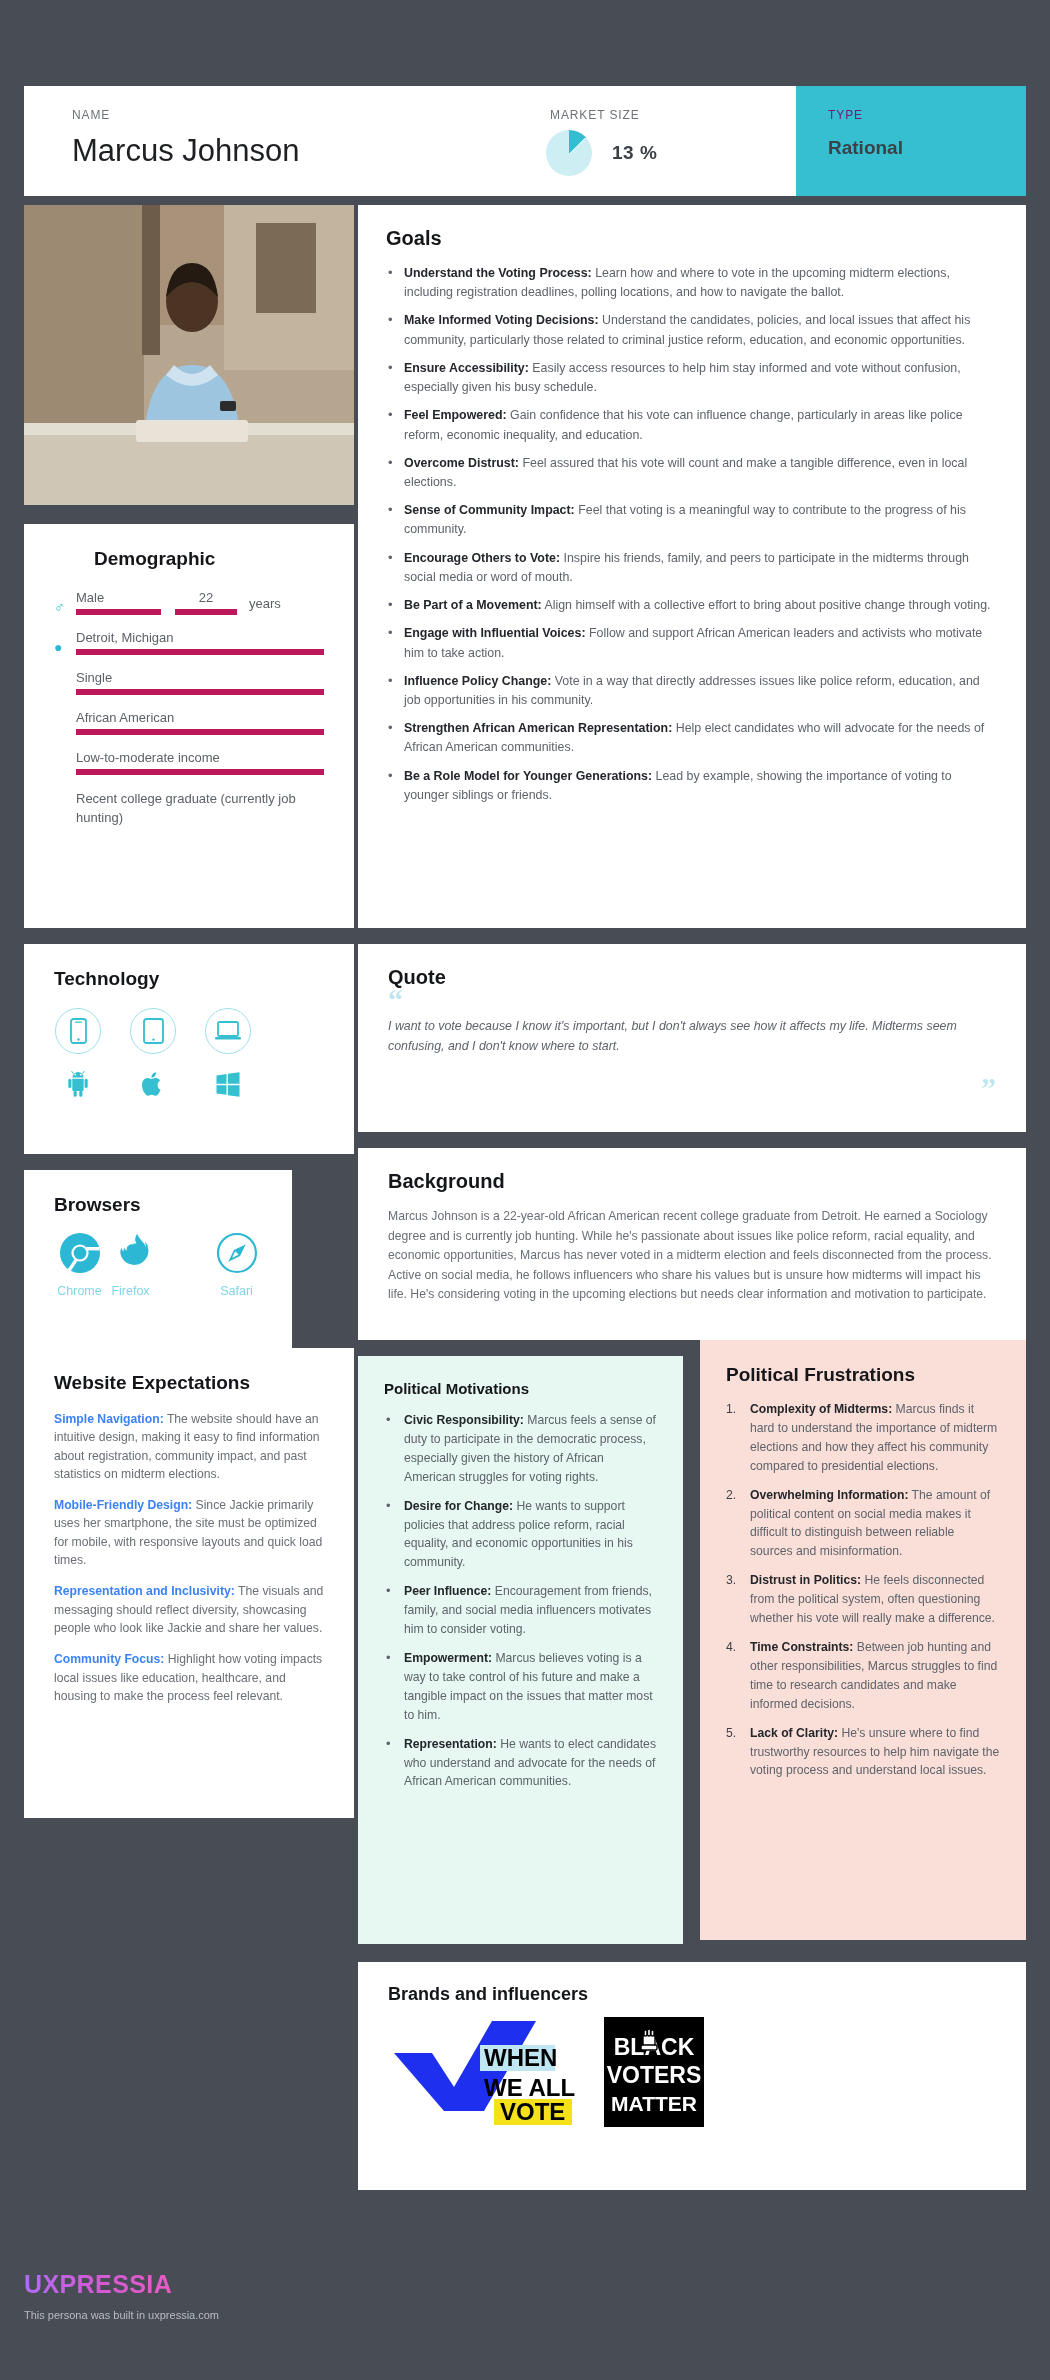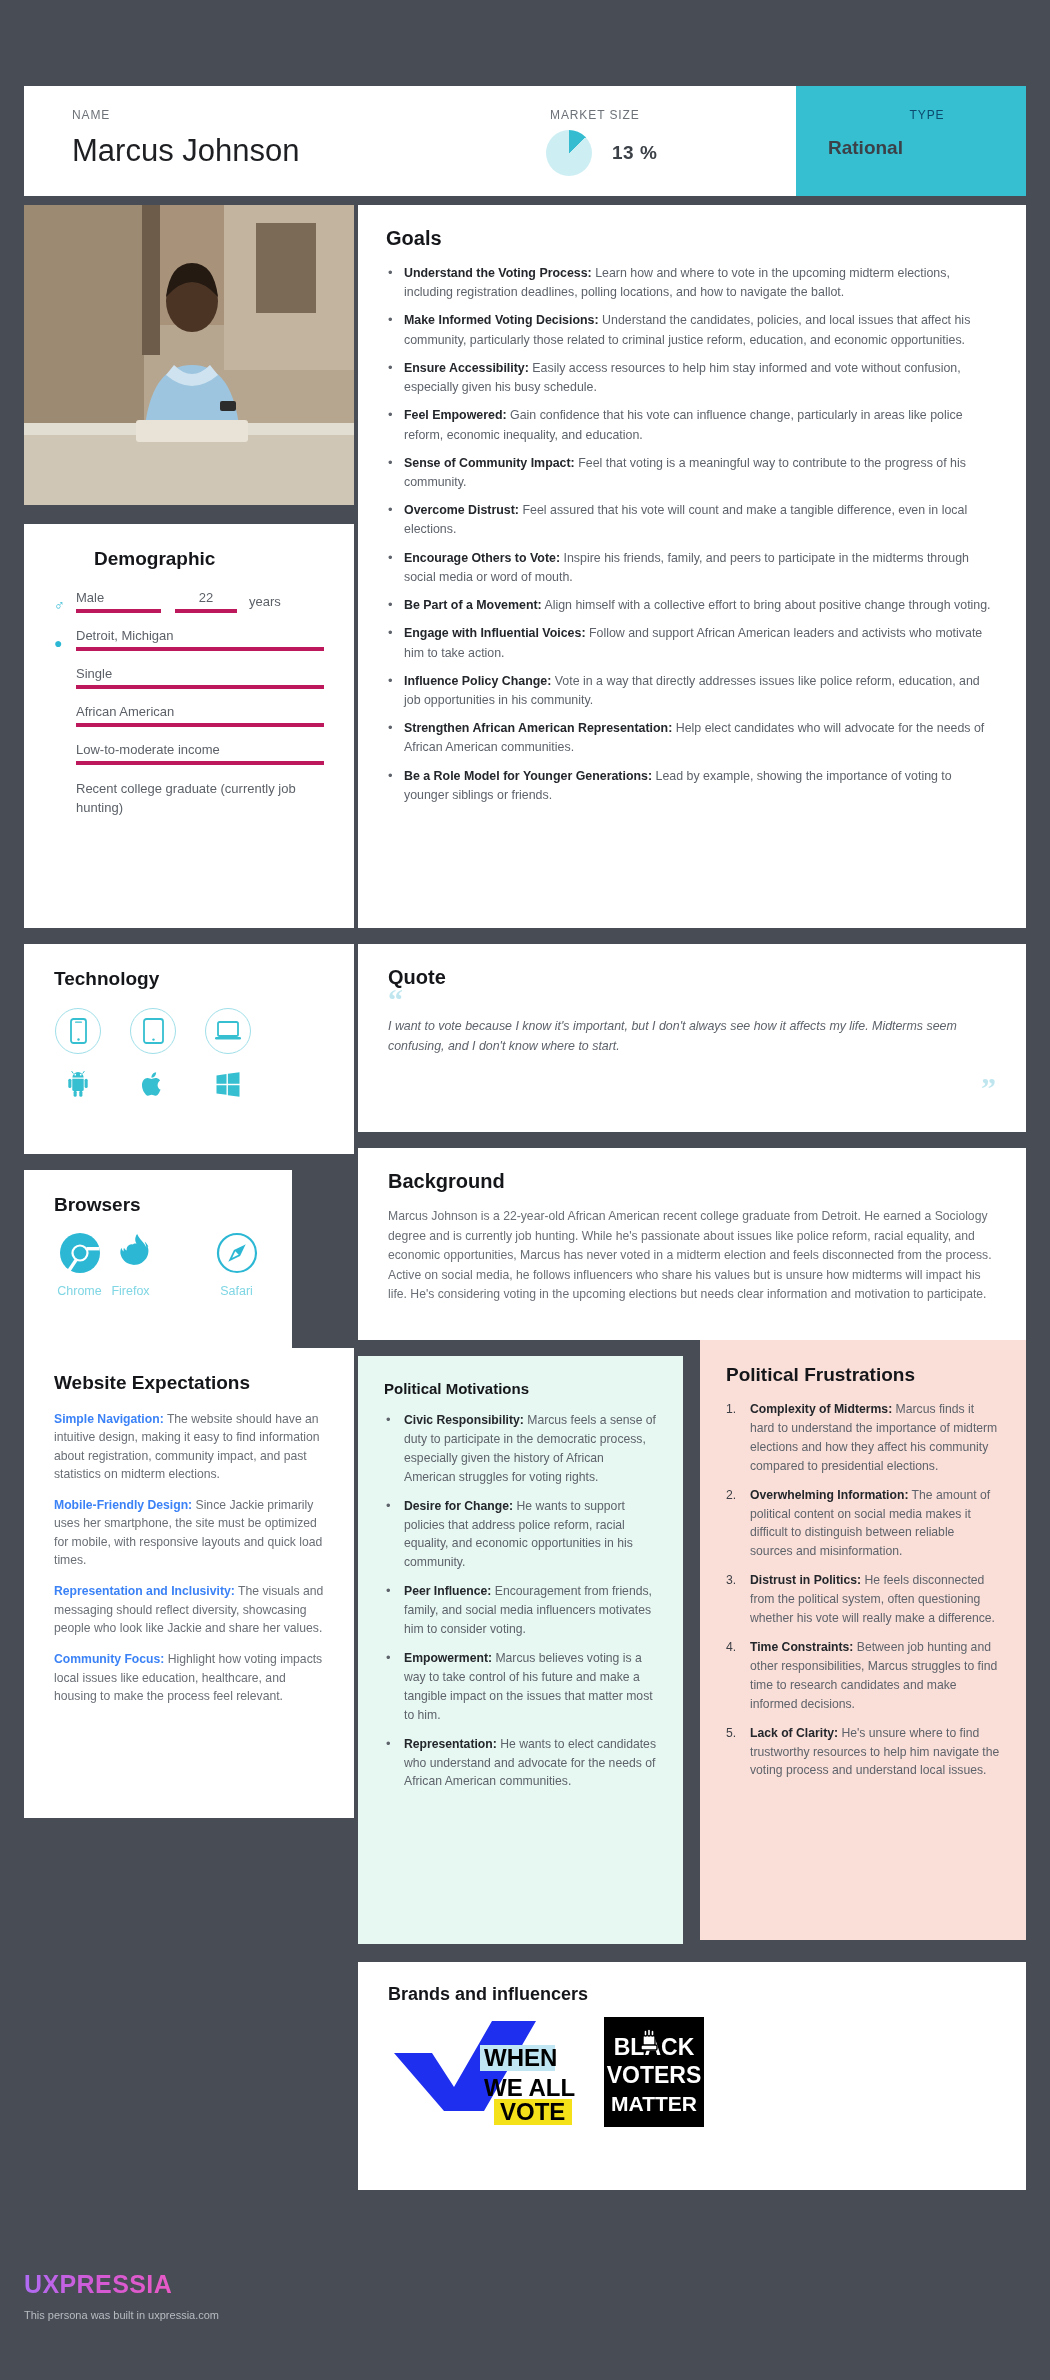--- a/index.html
+++ b/index.html
@@ -27,21 +27,21 @@
   .market-row { display: flex; align-items: center; margin-top: 8px; }
   .pie {
     width: 46px; height: 46px; border-radius: 50%;
     background: conic-gradient(#35bcd1 0deg 47deg, #cdeef3 47deg 360deg);
   }
   .market-pct { font-size: 19px; font-weight: bold; color: #3c4148; margin-left: 20px; letter-spacing: .5px; }
 
   .hdr-type {
     width: 230px; background: #35bfd1; padding: 22px 0 0 32px;
   }
-  .hdr-type .hdr-label { color: #0c4a6e; text-align: center; }
+  .hdr-type .hdr-label { color: #701a75; }
   .hdr-type-value { font-size: 19px; font-weight: bold; color: #3c4148; margin-top: 15px; }
 
   
   .card { position: absolute; background: #ffffff; }
   .card-title { font-weight: bold; color: #14161a; }
 
   
   .photo {
     position: absolute; left: 24px; top: 205px; width: 330px; height: 300px;
     overflow: hidden; background: #b9a189;
@@ -60,21 +60,21 @@
     content: "•"; position: absolute; left: 2px; top: -1px; color: #5e636b; font-size: 13px;
   }
   ul.bullets b { color: #23262b; font-weight: bold; }
 
   
   .demographic { left: 24px; top: 524px; width: 330px; height: 404px; padding: 24px 30px 0 30px; }
   .demographic .card-title { font-size: 19px; margin-bottom: 20px; margin-left: 40px; }
   .demo-row { display: flex; align-items: flex-end; margin-bottom: 15px; }
   .demo-ico { width: 22px; color: #2cb8d4; font-size: 14px; line-height: 16px; flex: 0 0 22px; }
   .demo-field {
-    border-bottom: 4px solid #be185d; color: #5c6168; font-size: 13px;
+    border-bottom: 6px solid #be185d; color: #5c6168; font-size: 13px;
     padding-bottom: 4px; flex: 1 1 auto;
   }
   .demo-field.short { flex: 0 0 85px; }
   .demo-field.age { flex: 0 0 62px; text-align: center; margin-left: 14px; }
   .demo-units { font-size: 13px; color: #5c6168; margin-left: 12px; padding-bottom: 4px; }
   .demo-field.nb { border-bottom: none; line-height: 1.45; }
 
   
   .technology { left: 24px; top: 944px; width: 330px; height: 210px; padding: 24px 30px 0 30px; }
   .technology .card-title { font-size: 19px; margin-bottom: 18px; }
@@ -193,22 +193,22 @@
     </svg>
   </div>
 
   <div class="card goals">
     <div class="card-title">Goals</div>
     <ul class="bullets">
         <li><b>Understand the Voting Process:</b> Learn how and where to vote in the upcoming midterm elections, including registration deadlines, polling locations, and how to navigate the ballot.</li>
         <li><b>Make Informed Voting Decisions:</b> Understand the candidates, policies, and local issues that affect his community, particularly those related to criminal justice reform, education, and economic opportunities.</li>
         <li><b>Ensure Accessibility:</b> Easily access resources to help him stay informed and vote without confusion, especially given his busy schedule.</li>
         <li><b>Feel Empowered:</b> Gain confidence that his vote can influence change, particularly in areas like police reform, economic inequality, and education.</li>
+        <li><b>Overcome Distrust:</b> Feel assured that his vote will count and make a tangible difference, even in local elections.</li>
         <li><b>Sense of Community Impact:</b> Feel that voting is a meaningful way to contribute to the progress of his community.</li>
-        <li><b>Overcome Distrust:</b> Feel assured that his vote will count and make a tangible difference, even in local elections.</li>
         <li><b>Encourage Others to Vote:</b> Inspire his friends, family, and peers to participate in the midterms through social media or word of mouth.</li>
         <li><b>Be Part of a Movement:</b> Align himself with a collective effort to bring about positive change through voting.</li>
         <li><b>Engage with Influential Voices:</b> Follow and support African American leaders and activists who motivate him to take action.</li>
         <li><b>Influence Policy Change:</b> Vote in a way that directly addresses issues like police reform, education, and job opportunities in his community.</li>
         <li><b>Strengthen African American Representation:</b> Help elect candidates who will advocate for the needs of African American communities.</li>
         <li><b>Be a Role Model for Younger Generations:</b> Lead by example, showing the importance of voting to younger siblings or friends.</li>
       </ul>
   </div>
 
   <div class="card demographic">

